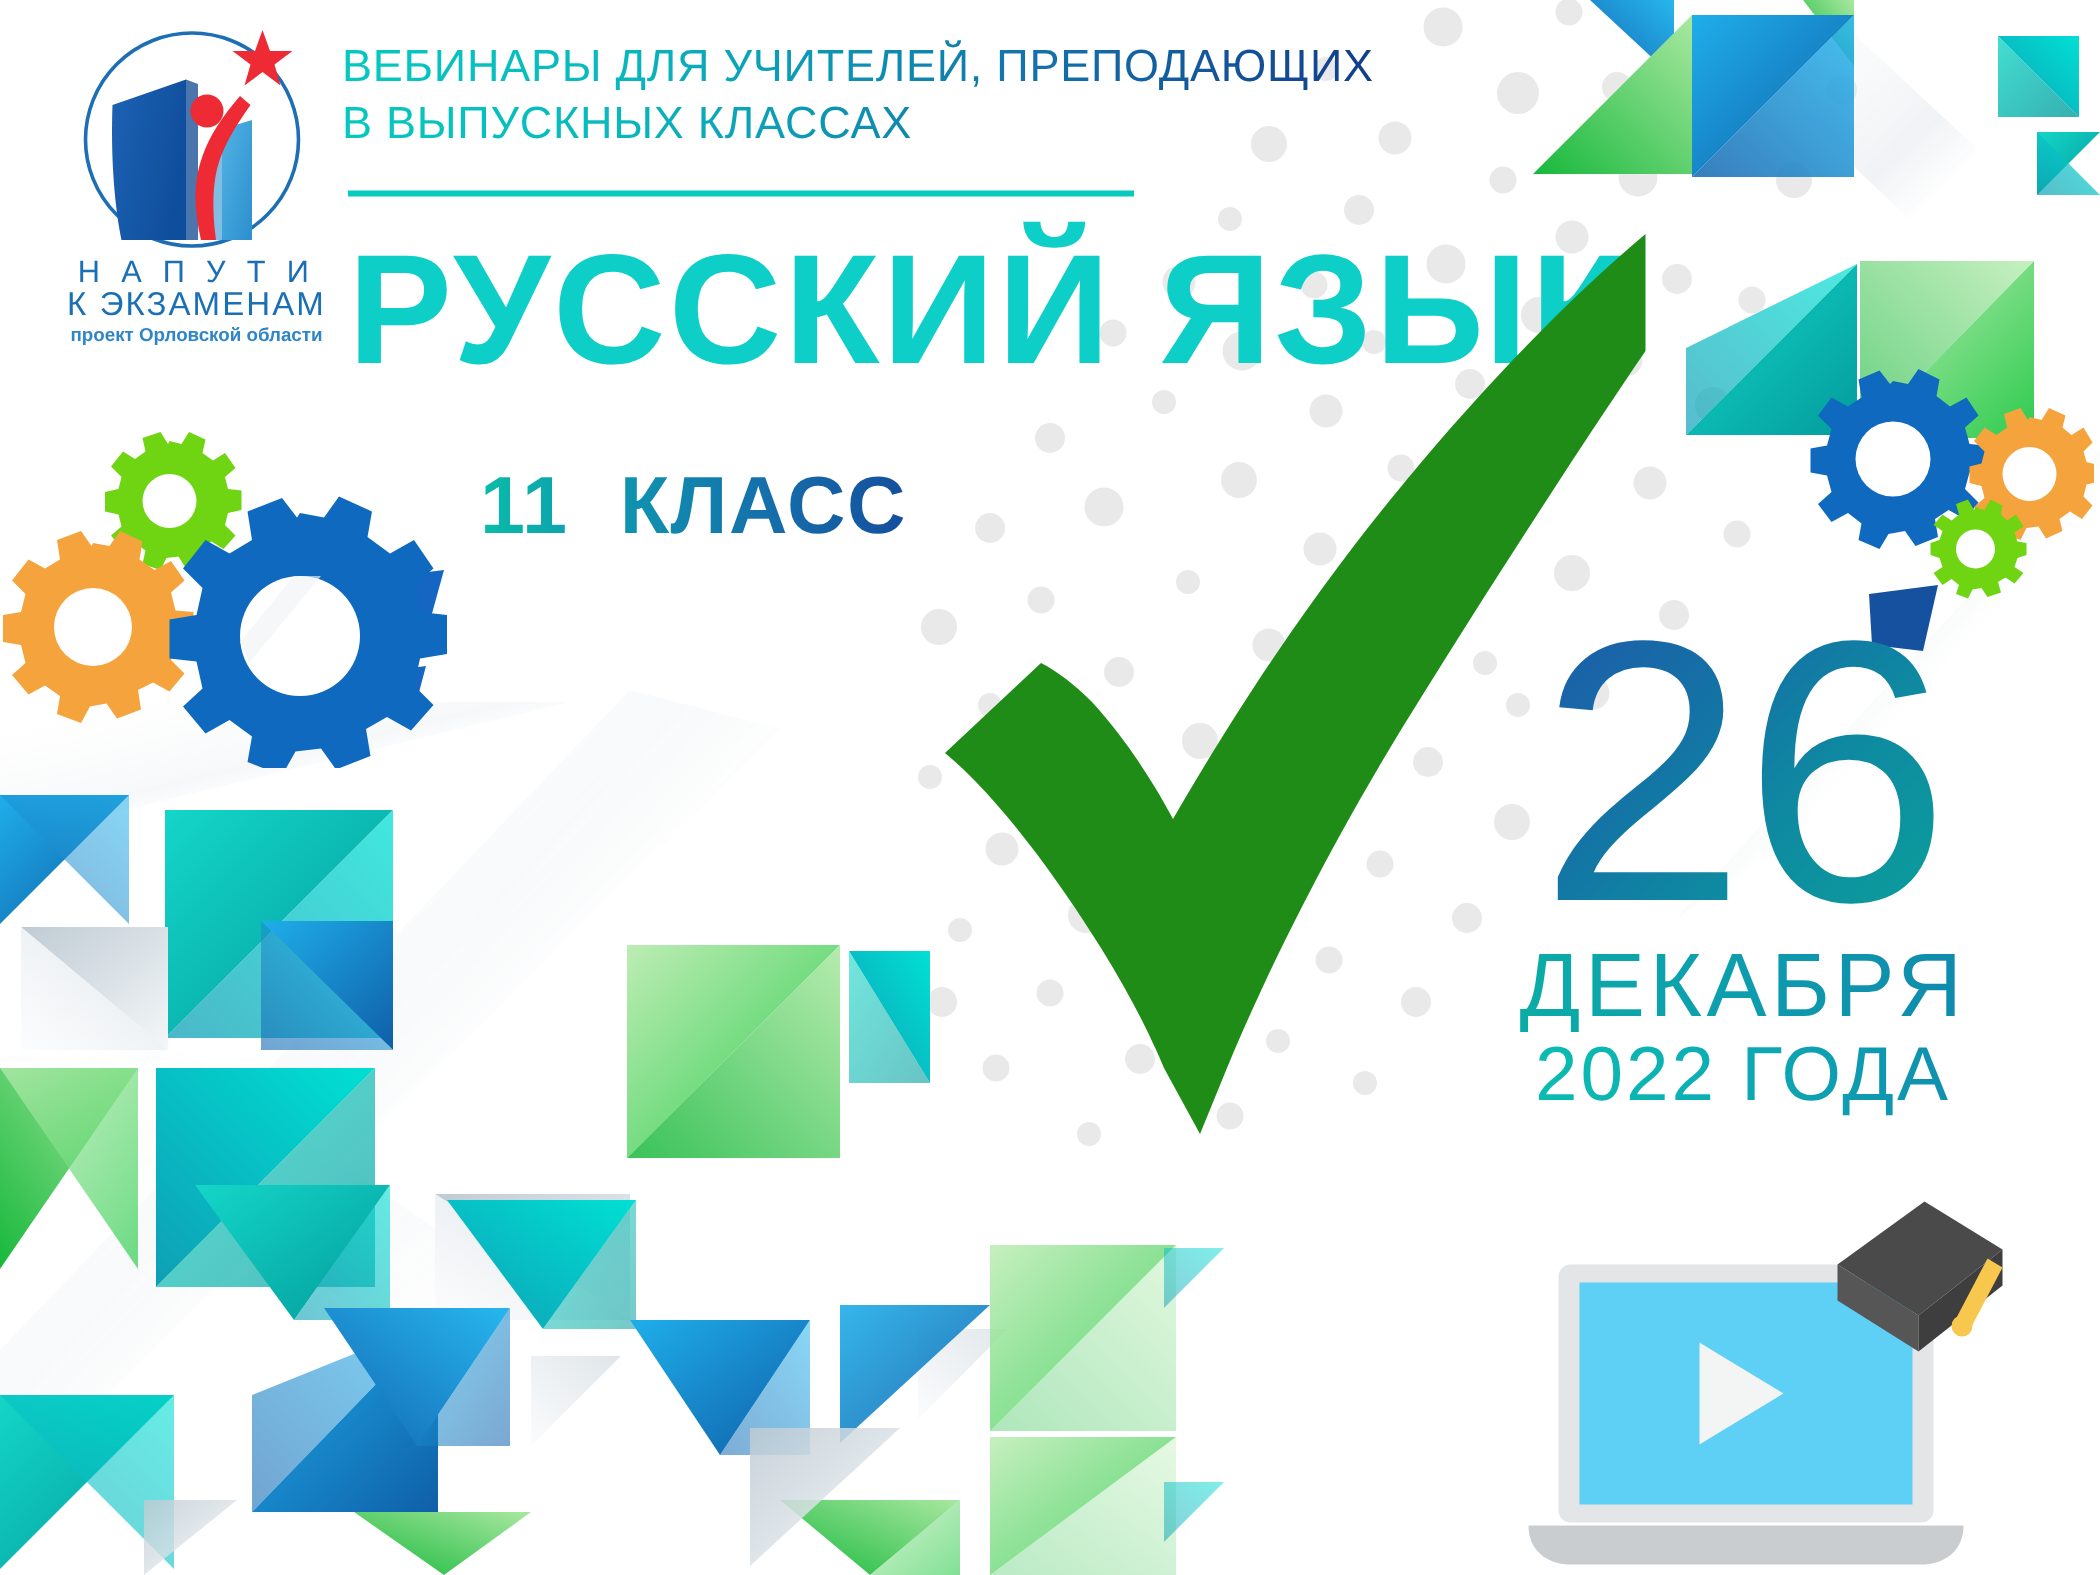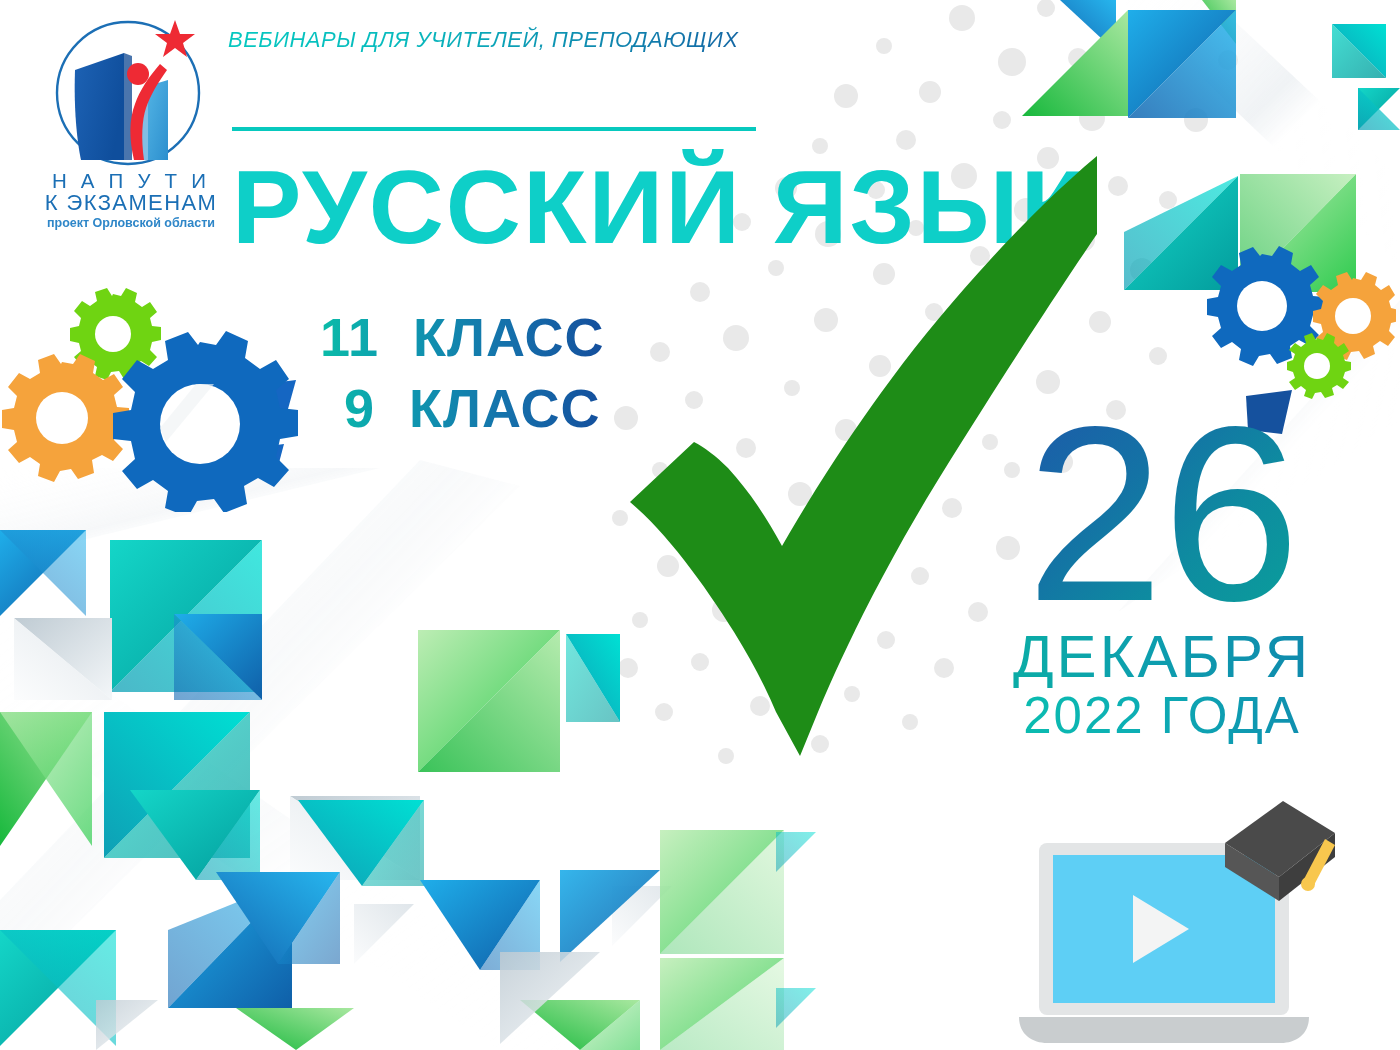--- a/index.html
+++ b/index.html
@@ -39,30 +39,29 @@
   #logo-block svg { display: block; }
 
   
   #header-text {
     position: absolute;
     left: 228px;
     top: 26px;
     width: 820px;
   }
   .header-line {
-    font-size: 22px;
+    font-size: 30px;
     letter-spacing: 0.5px;
     font-weight: 400;
     line-height: 1.28;
     white-space: nowrap;
     background: linear-gradient(90deg, #05C8C0 0%, #08b9bd 22%, #136fa8 58%, #123d8c 84%, #11328a 100%);
     -webkit-background-clip: text;
     background-clip: text;
     color: transparent;
-    font-style: italic;
     -webkit-text-fill-color: transparent;
   }
 
   #divider {
     position: absolute;
     left: 232px;
     top: 127px;
     width: 524px;
     height: 4px;
     background: #07C9BE;
@@ -432,32 +431,30 @@
       <path d="M147 12 L152 26 L167 26 L155 35 L159 49 L147 40 L135 49 L139 35 L127 26 L142 26 Z" fill="#EE2A34"></path>
 
       <text x="103" y="180" text-anchor="middle" fill="#1B6FB5" font-family="Liberation Sans, sans-serif" font-size="20.5" letter-spacing="4.2">Н А   П У Т И</text>
       <text x="103" y="202" text-anchor="middle" fill="#1B6FB5" font-family="Liberation Sans, sans-serif" font-size="22" letter-spacing="1.4">К ЭКЗАМЕНАМ</text>
       <text x="103" y="219" text-anchor="middle" fill="#2E86C8" font-family="Liberation Sans, sans-serif" font-size="12.5" font-weight="bold">проект Орловской области</text>
     </svg>
   </div>
 
   <div id="header-text">
     <div class="header-line">ВЕБИНАРЫ ДЛЯ УЧИТЕЛЕЙ, ПРЕПОДАЮЩИХ</div>
+    <div class="header-line">В ВЫПУСКНЫХ КЛАССАХ</div>
   </div>
 
   <div id="divider"></div>
 
   <div id="main-title">РУССКИЙ ЯЗЫК</div>
 
   <div id="class-block">
     <div class="class-line line-11">
       <span class="num">11</span><span>КЛАСС</span>
-    </div>
-    <div class="class-line line-9">
-      <span class="num">9</span><span>КЛАСС</span>
     </div>
   </div>
 
   <div id="date-block">
     <div id="date-day">26</div>
     <div id="date-month">ДЕКАБРЯ</div>
     <div id="date-year">2022 ГОДА</div>
   </div>
 
   <div id="checkmark">

